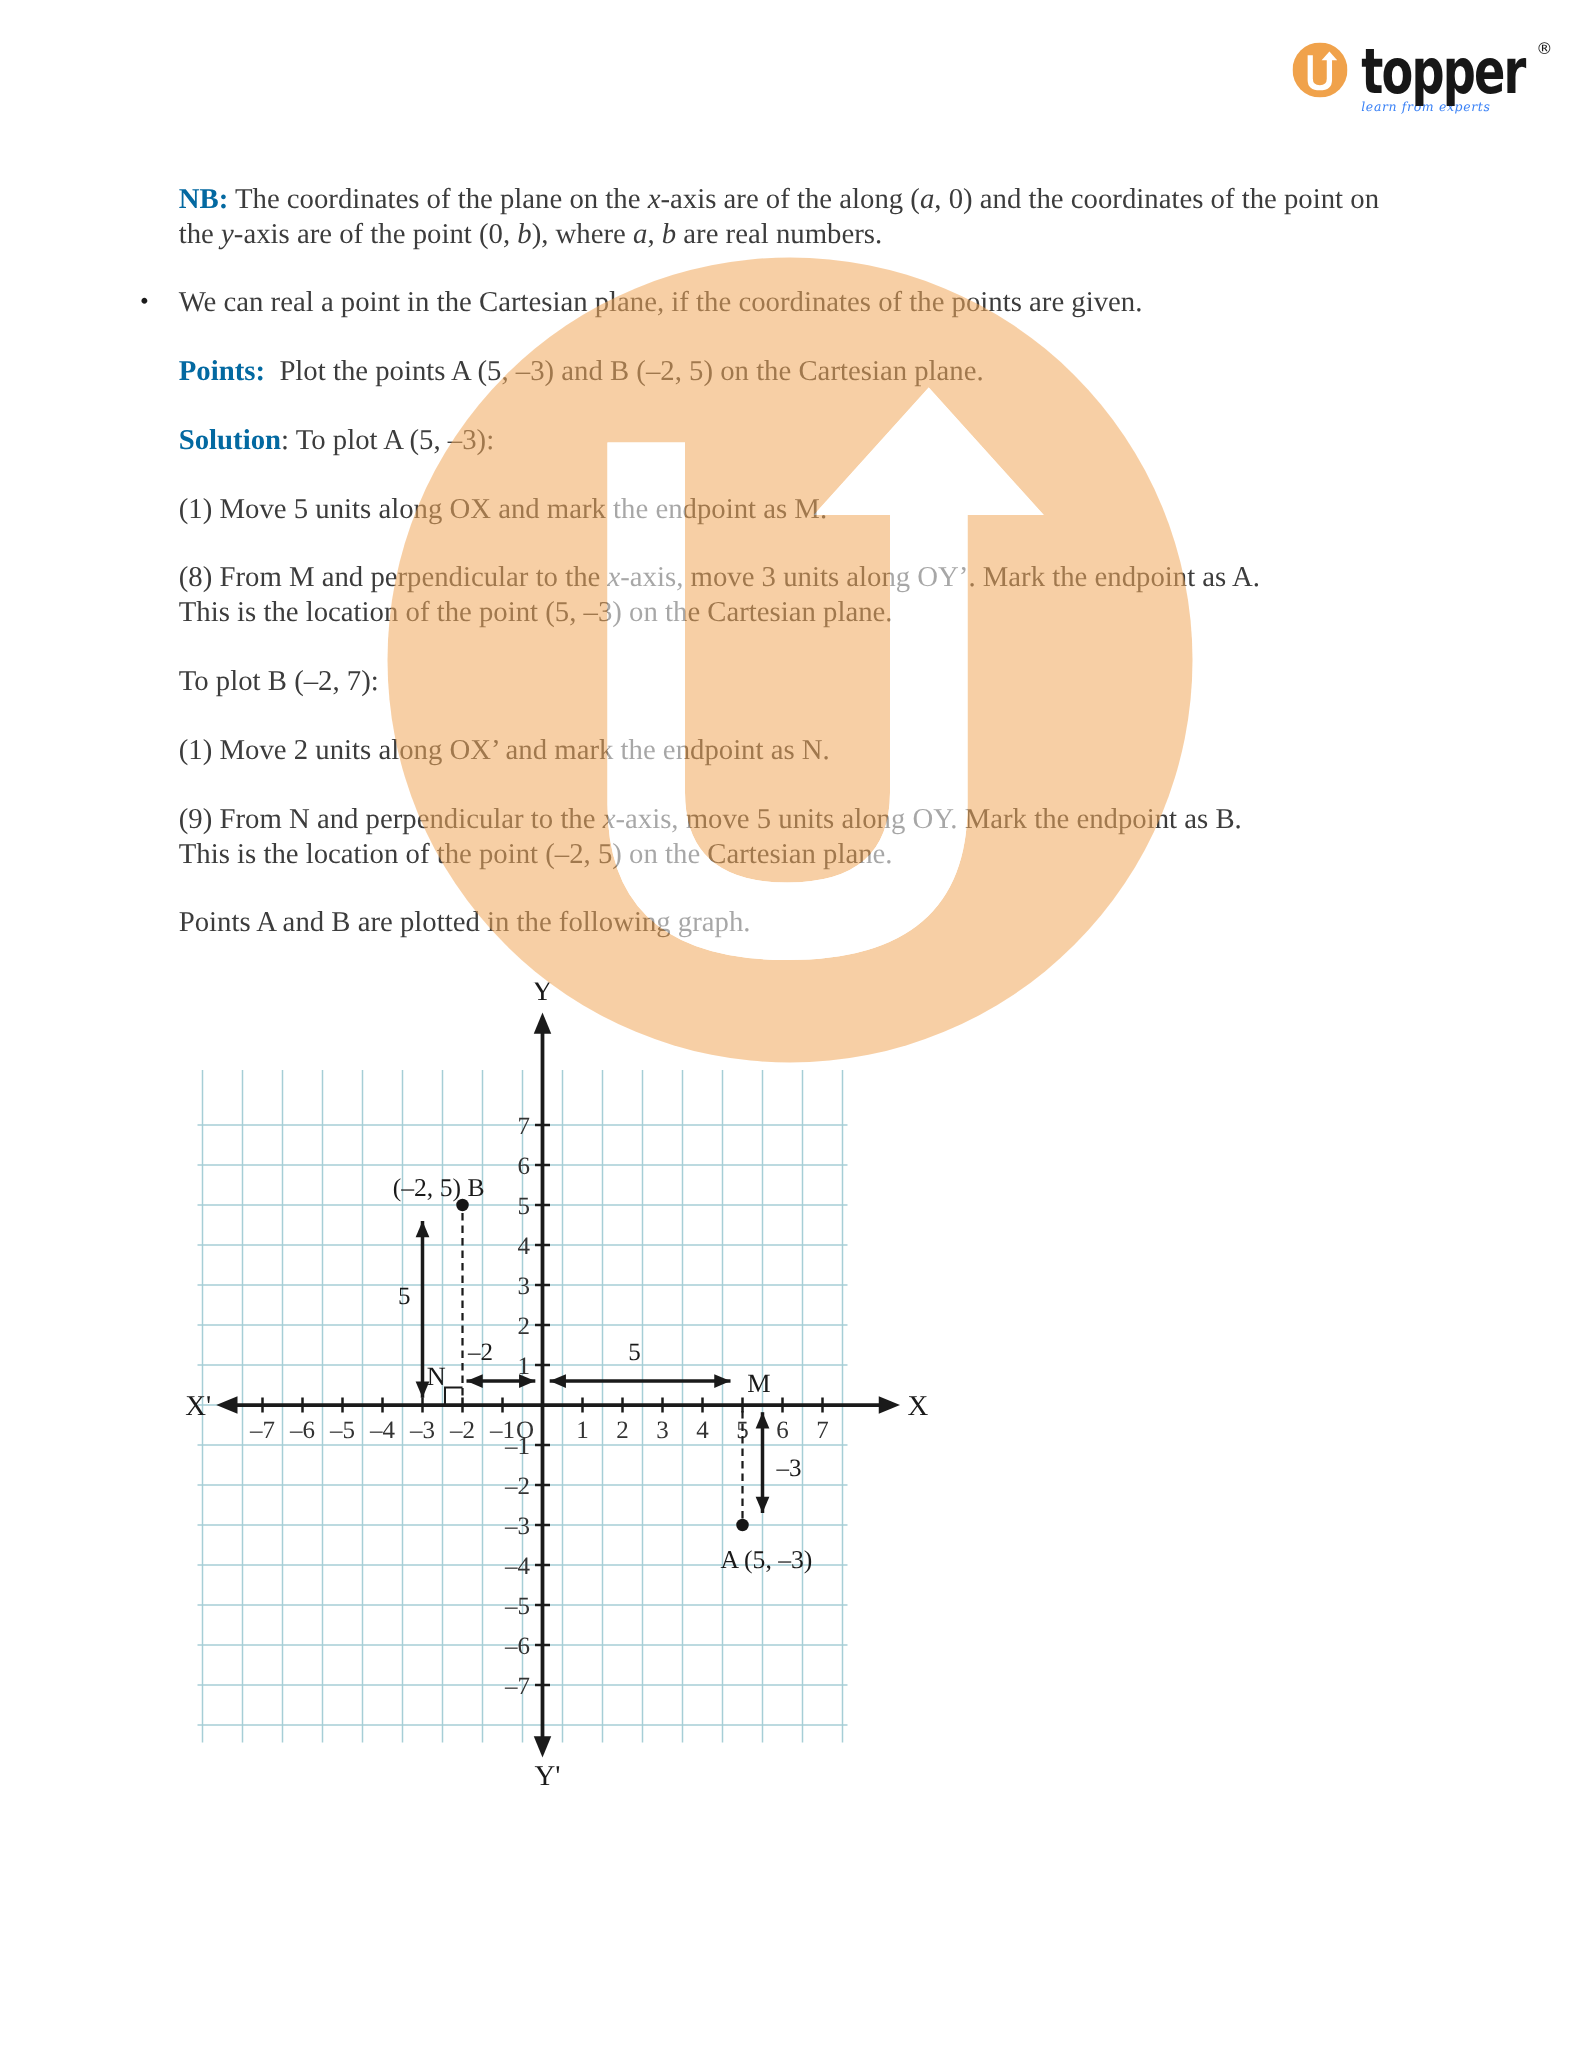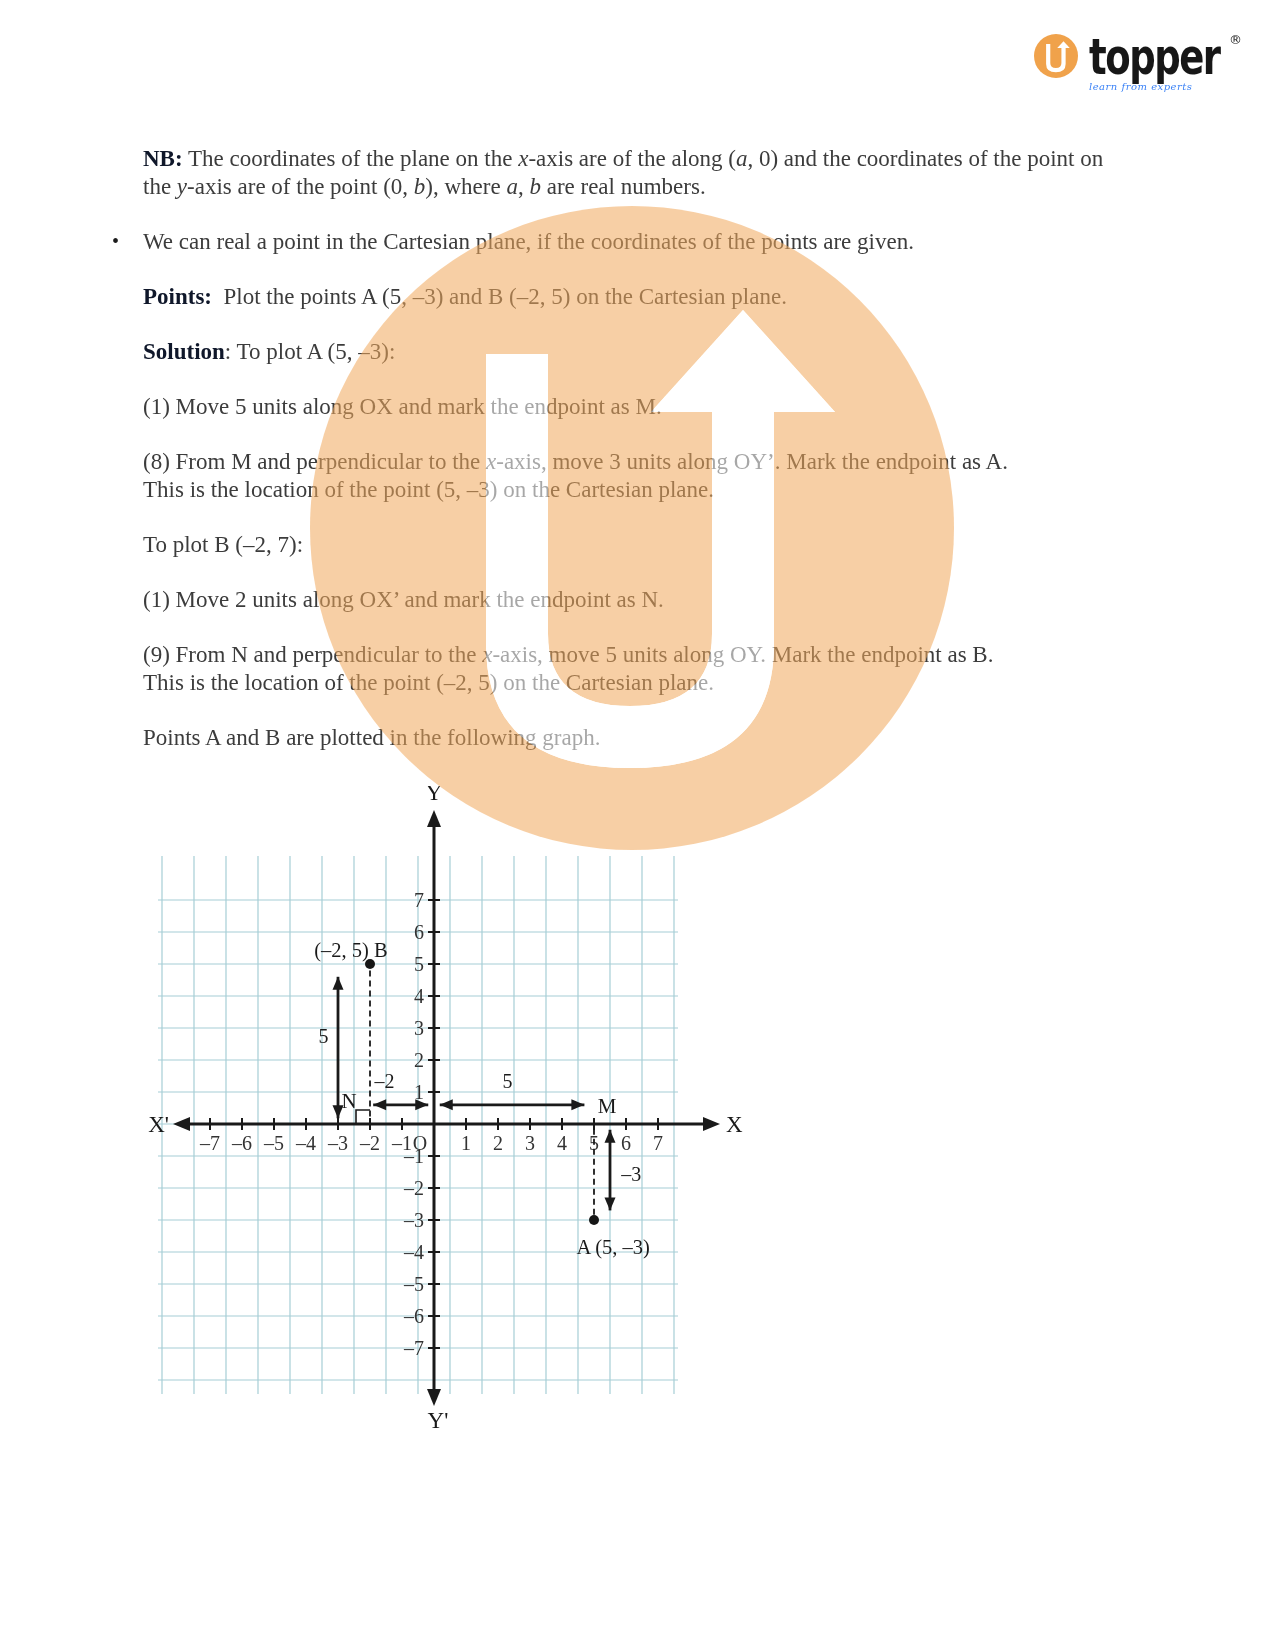--- a/index.html
+++ b/index.html
@@ -21,21 +21,21 @@
   }
   .reg{font-family:"DejaVu Sans", sans-serif;font-size:13px;color:#171717;margin-top:-2px;}
   .tagline{
     font-family:"DejaVu Serif", serif;font-style:italic;font-size:10px;color:#3b82f6;
     text-align:left;width:150px;margin-top:1px;letter-spacing:0.5px;
   }
 
   
   .content{position:absolute;left:143px;top:145px;width:985px;font-size:23px;line-height:28px;z-index:1;}
   .content p{margin:0 0 27px 0;}
-  .content strong{color:#0f172a;}
+  .content strong{color:#0369a1;}
   .content em{font-style:italic;}
   p.bulleted{position:relative;}
   .bullet{position:absolute;left:-31px;top:-1px;font-size:20px;color:#1b1b1b;}
 
   
   .graph{position:absolute;left:140px;top:786px;z-index:1;}
   .graph text{font-family:"Liberation Serif", serif;}
 
   
   .watermark{position:absolute;left:308px;top:204px;width:648px;height:648px;opacity:0.55;z-index:2;pointer-events:none;}

